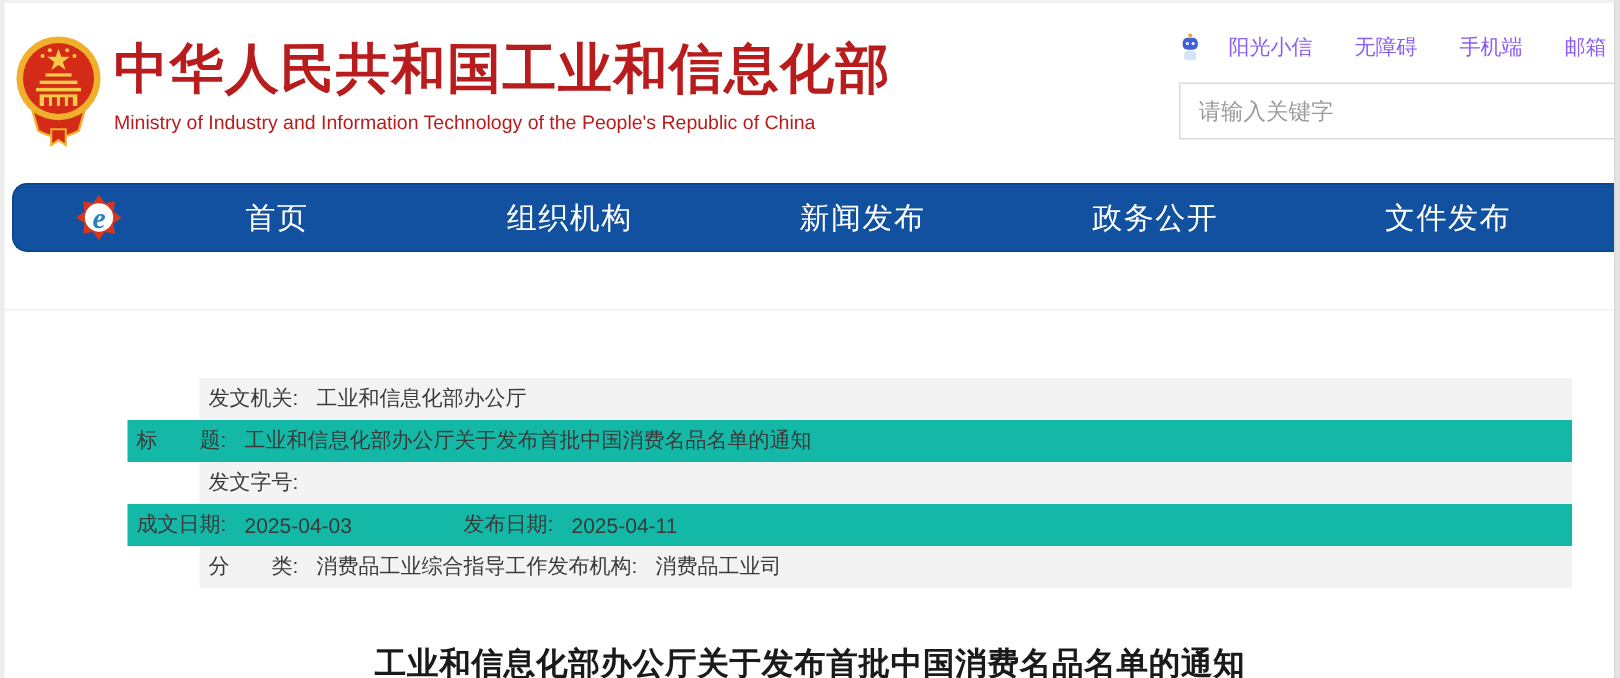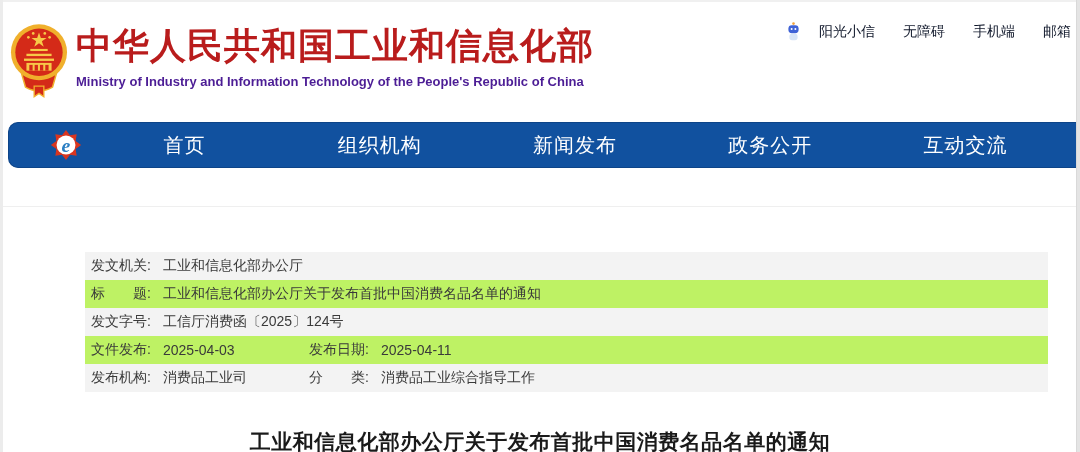--- a/index.html
+++ b/index.html
@@ -9,26 +9,26 @@
   
   .edge-top{position:absolute;left:0;top:0;width:1080px;height:2px;background:#f0f0f0;}
   .edge-left{position:absolute;left:0;top:0;width:3px;height:452px;background:#ececec;}
   .edge-right{position:absolute;right:0;top:0;width:3px;height:452px;background:#e4e4e4;border-left:1px solid #d9d9d9;}
 
   
   .masthead{position:absolute;left:10px;top:22px;display:flex;align-items:flex-start;cursor:pointer;}
   .emblem{width:58px;height:78px;flex:0 0 auto;}
   .site-titles{margin-left:8px;padding-top:4px;}
   .site-title-cn{font-size:36px;line-height:40px;font-weight:bold;color:#b91c1c;letter-spacing:1px;white-space:nowrap;}
-  .site-title-en{margin-top:8px;font-size:13px;color:#4c1d95;font-weight:bold;white-space:nowrap;}
+  .site-title-en{margin-top:8px;font-size:13px;color:#b91c1c;font-weight:normal;white-space:nowrap;}
 
   
   .utility{position:absolute;top:22px;left:786px;display:flex;align-items:center;height:20px;}
   .robot-ico{width:15px;height:20px;margin-right:5px;}
-  .u-link{font-size:14px;color:#0f172a;margin-right:15px;white-space:nowrap;cursor:pointer;padding-left:13px;}
+  .u-link{font-size:14px;color:#8b5cf6;margin-right:15px;white-space:nowrap;cursor:pointer;padding-left:13px;}
   .u-link:last-child{margin-right:0;}
 
   
   .search-box{position:absolute;left:786px;top:55px;width:291px;height:38px;box-sizing:border-box;
     border:1px solid #dadada;background:#fff;}
   .search-box input{width:100%;height:100%;border:none;outline:none;box-sizing:border-box;
     padding:0 12px;font-size:15px;color:#333;font-family:inherit;background:transparent;}
   .search-box input::placeholder{color:#9b9b9b;}
 
   
@@ -41,22 +41,22 @@
     letter-spacing:1px;cursor:pointer;white-space:nowrap;}
 
   
   .breadcrumb{position:absolute;left:6px;top:180px;font-size:15px;color:#3d3d3d;white-space:nowrap;}
   .crumb{cursor:pointer;}
   .crumb-sep{color:#8aa0bd;margin:0 7px;}
   .divider{position:absolute;left:0;top:206px;width:1080px;height:1px;background:#efefef;}
 
   
   .doc-table{position:absolute;left:85px;top:252px;width:963px;font-size:14px;color:#3a3a3a;}
-  .t-row{display:flex;align-items:center;height:28px;box-sizing:border-box;padding-left:6px;background:#bef264;}
-  .t-row.alt{background:#f3f3f3;}
+  .t-row{display:flex;align-items:center;height:28px;box-sizing:border-box;padding-left:6px;background:#14b8a6;}
+  .t-row.alt{background:#f3f3f3;margin-left:48px;}
   .t-cell{display:flex;align-items:center;}
   .t-cell.c1{width:218px;flex:0 0 auto;}
   .t-label{display:inline-block;min-width:62px;white-space:pre;}
   .t-value{margin-left:10px;white-space:nowrap;}
 
   
   .article-title{position:absolute;left:0;top:414px;width:1080px;text-align:center;
     font-size:21px;font-weight:bold;color:#1a1a1a;letter-spacing:0.5px;}
 </style>
 </head>
@@ -101,70 +101,72 @@
       <rect x="3.4" y="11.8" width="8.2" height="6.4" rx="2.6" fill="#d7e4f7"></rect>
     </svg>
     <span class="u-link">阳光小信</span>
     <span class="u-link">无障碍</span>
     <span class="u-link">手机端</span>
     <span class="u-link">邮箱</span>
     <span class="u-link">微信</span>
     <span class="u-link">微博</span>
   </div>
 
+  <div class="search-box">
+    <input type="text" placeholder="请输入关键字" style="">
+  </div>
 
   <div class="navbar">
     <svg class="nav-logo" viewBox="0 0 36 36">
       <polygon fill="#d8351f" points="34,18 28.2,22.2 29.3,29.3 22.2,28.2 18,34 13.8,28.2 6.7,29.3 7.8,22.2 2,18 7.8,13.8 6.7,6.7 13.8,7.8 18,2 22.2,7.8 29.3,6.7 28.2,13.8"></polygon>
       <circle cx="18" cy="18" r="10" fill="#ffffff"></circle>
       <text x="18" y="25.5" text-anchor="middle" font-size="21" font-style="italic" font-weight="bold" fill="#2b7fc3" font-family="'Liberation Serif','DejaVu Serif',serif">e</text>
     </svg>
     <ul class="nav-items">
       <li class="nav-item">首页</li>
       <li class="nav-item">组织机构</li>
       <li class="nav-item">新闻发布</li>
       <li class="nav-item">政务公开</li>
-      <li class="nav-item">互动交流</li>
+      <li class="nav-item">文件发布</li>
     </ul>
   </div>
 
 
   <div class="divider"></div>
 
   <div class="doc-table">
     <div class="t-row alt">
       <span class="t-label">发文机关:</span>
       <span class="t-value">工业和信息化部办公厅</span>
     </div>
     <div class="t-row">
       <span class="t-label">标　　题:</span>
       <span class="t-value">工业和信息化部办公厅关于发布首批中国消费名品名单的通知</span>
     </div>
     <div class="t-row alt">
       <span class="t-label">发文字号:</span>
-      <span class="t-value">工信厅消费函〔2025〕124号</span>
     </div>
     <div class="t-row">
       <div class="t-cell c1">
-        <span class="t-label">文件发布:</span>
+        <span class="t-label">成文日期:</span>
         <span class="t-value">2025-04-03</span>
       </div>
       <div class="t-cell">
         <span class="t-label">发布日期:</span>
         <span class="t-value">2025-04-11</span>
       </div>
     </div>
     <div class="t-row alt">
+      <div class="t-cell">
+        <span class="t-label">分　　类:</span>
+        <span class="t-value">消费品工业综合指导工作</span>
+      </div>
       <div class="t-cell c1">
         <span class="t-label">发布机构:</span>
         <span class="t-value">消费品工业司</span>
-      </div>
-      <div class="t-cell">
-        <span class="t-label">分　　类:</span>
-        <span class="t-value">消费品工业综合指导工作</span>
       </div>
     </div>
   </div>
 
   <h1 class="article-title">工业和信息化部办公厅关于发布首批中国消费名品名单的通知</h1>
 
   <div class="edge-left"></div>
   <div class="edge-right"></div>
 </div>
 

